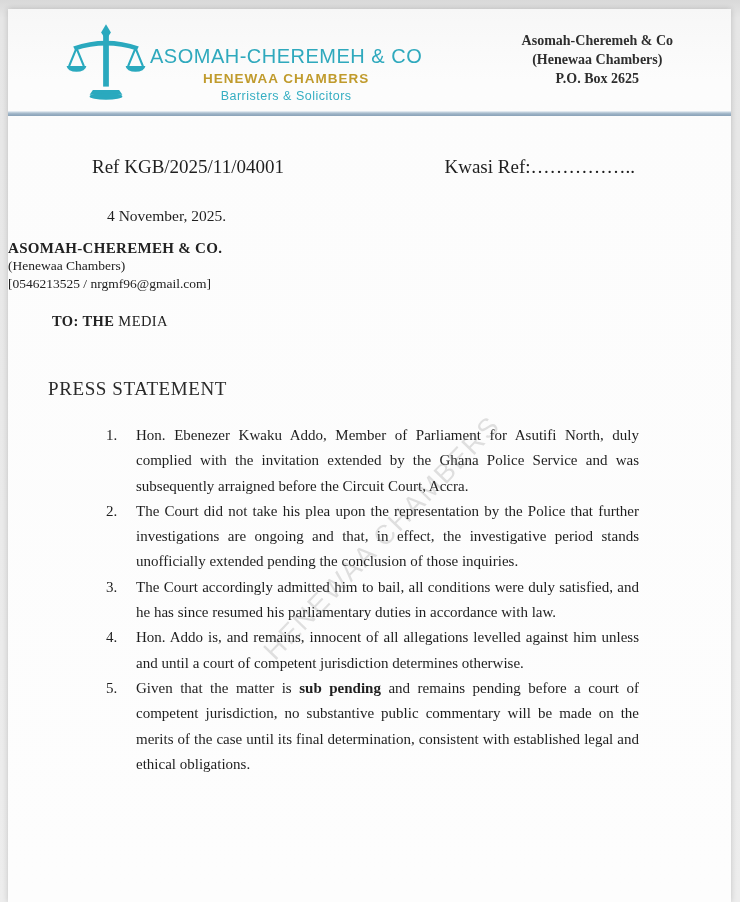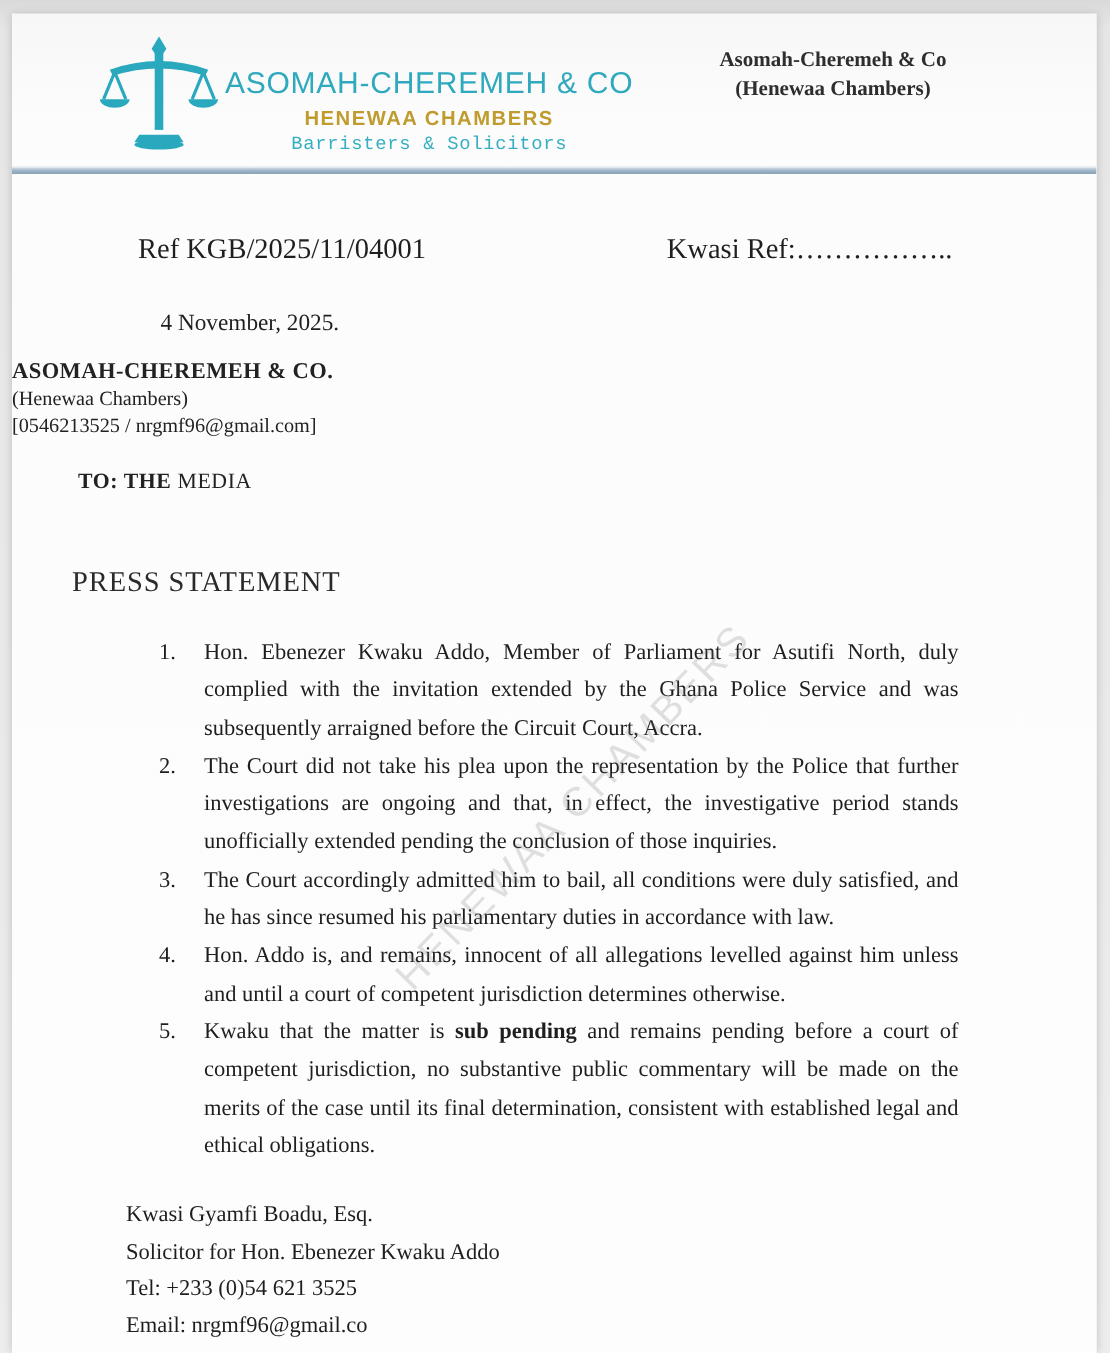--- a/index.html
+++ b/index.html
@@ -15,37 +15,37 @@
     left: 8px; top: 9px; right: 9px; bottom: 0;
     background: linear-gradient(180deg, #f7f7f7 0%, #fcfcfc 8%, #fdfdfd 100%);
     box-shadow: 0 0 6px rgba(0,0,0,0.18);
     overflow: hidden;
   }
   
   .header {
     display: flex;
     justify-content: space-between;
     align-items: flex-start;
-    padding: 12px 58px 0 56px;
+    padding: 12px 16px 0 56px;
   }
   .logo-block { display: flex; align-items: flex-start; }
   .scales { width: 84px; height: 82px; flex: 0 0 auto; }
   .logo-text { margin-left: 2px; margin-top: 24px; text-align: center; }
   .logo-name {
     font-family: "Liberation Sans", sans-serif;
     font-size: 20px; letter-spacing: 0.5px;
     white-space: nowrap;
   }
   .logo-chambers {
     font-family: "Liberation Sans", sans-serif;
     font-size: 13.5px; font-weight: bold; letter-spacing: 1px;
     margin-top: 3px;
   }
   .logo-sub {
-    font-family: Liberation Mono, monospace;
+    font-family: Liberation Sans, sans-serif;
     font-size: 12.5px; margin-top: 3px; letter-spacing: 0.5px;
   }
   .addr-block {
     text-align: center;
     font-weight: bold;
     color: #2e2e2e;
     font-size: 14px;
     line-height: 19px;
     margin-top: 10px;
     margin-right: 42px;
@@ -137,20 +137,21 @@
       </svg>
       <div class="logo-text">
         <div class="logo-name" style="color:#2fa9bd">ASOMAH-CHEREMEH &amp; CO</div>
         <div class="logo-chambers" style="color:#c09b2d">HENEWAA CHAMBERS</div>
         <div class="logo-sub" style="color:#35aec2">Barristers &amp; Solicitors</div>
       </div>
     </div>
     <div class="addr-block">
       <div>Asomah-Cheremeh &amp; Co</div>
       <div>(Henewaa Chambers)</div>
+      <div>P.O. Box 2625</div>
     </div>
   </div>
 
   <div class="rule"></div>
 
   <div class="ref-row">
     <span>Ref KGB/2025/11/04001</span>
     <span>Kwasi Ref:……………..</span>
   </div>
 
@@ -180,24 +181,18 @@
     <div class="list-item">
       <span class="num">3.</span>
       <span class="item-text">The Court accordingly admitted him to bail, all conditions were duly satisfied, and he has since resumed his parliamentary duties in accordance with law.</span>
     </div>
     <div class="list-item">
       <span class="num">4.</span>
       <span class="item-text">Hon. Addo is, and remains, innocent of all allegations levelled against him unless and until a court of competent jurisdiction determines otherwise.</span>
     </div>
     <div class="list-item">
       <span class="num">5.</span>
-      <span class="item-text"><span>Kwaku that the matter is </span><span class="bold">sub pending</span><span> and remains pending before a court of competent jurisdiction, no substantive public commentary will be made on the merits of the case until its final determination, consistent with established legal and ethical obligations.</span></span>
+      <span class="item-text"><span>Given that the matter is </span><span class="bold">sub pending</span><span> and remains pending before a court of competent jurisdiction, no substantive public commentary will be made on the merits of the case until its final determination, consistent with established legal and ethical obligations.</span></span>
     </div>
   </div>
 
-  <div class="signature">
-    <div class="sig-line">Kwasi Gyamfi Boadu, Esq.</div>
-    <div class="sig-line">Solicitor for Hon. Ebenezer Kwaku Addo</div>
-    <div class="sig-line">Tel: +233 (0)54 621 3525</div>
-    <div class="sig-line">Email: nrgmf96@gmail.co</div>
-  </div>
 
 </div>
 
 </body></html>

